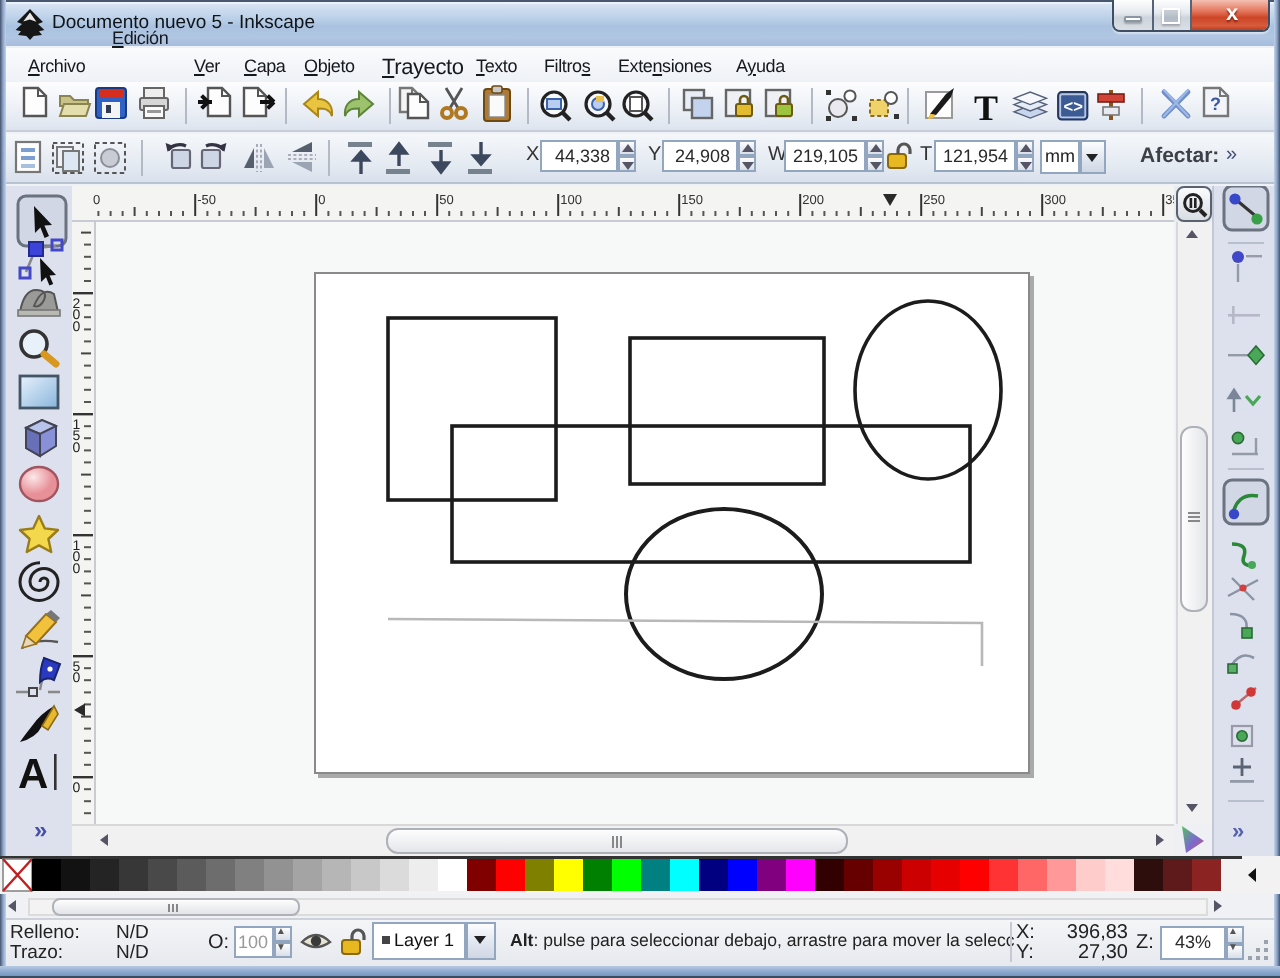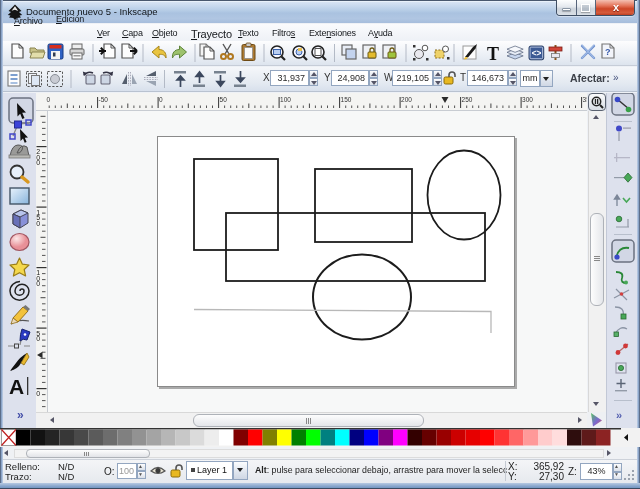--- a/index.html
+++ b/index.html
@@ -30,21 +30,21 @@
 <div class="ab" style="left:0;top:0;width:19px;height:16px;background:linear-gradient(#fdfefe,#e6eaef 40%,#cdd4dc 55%,#dce1e7)"></div>
 <div class="ab" style="left:19px;top:0;width:1px;height:16px;background:#56647a"></div>
 <div class="ab" style="left:20px;top:0;width:18px;height:16px;background:linear-gradient(#fdfefe,#e6eaef 40%,#cdd4dc 55%,#dce1e7)"></div>
 <div class="ab" style="left:38px;top:0;width:1px;height:16px;background:#56647a"></div>
 <div class="ab" style="left:39px;top:0;width:40px;height:16px;background:linear-gradient(#f4c0b2 0%,#e4765c 35%,#cc4526 55%,#d65c3c 80%,#b23014)"></div>
 <div class="ab" style="left:5px;top:8px;width:9px;height:3px;background:#fff;border:1px solid #8a96a4;border-radius:1px;box-shadow:0 1px 1px rgba(0,0,0,0.25)"></div>
 <div class="ab" style="left:24px;top:4px;width:9px;height:8px;border:1.5px solid #fff;background:rgba(130,142,158,0.35);box-shadow:0 1px 1px rgba(0,0,0,0.25)"></div>
 <div class="ab" style="left:52px;top:1px;width:14px;height:13px;color:#fff;font-size:11px;font-weight:bold;text-align:center;text-shadow:0 1px 1px #7c2312">x</div>
 </div>
 <div class="ab" style="left:3px;top:24px;width:634px;height:17px;background:linear-gradient(#fafbfd,#eef1f6)"></div>
-<div class="ab" style="left:14px;top:16px;font-size:9px;letter-spacing:-0.2px;color:#15181c"><u>A</u>rchivo</div>
+<div class="ab" style="left:14px;top:28px;font-size:9px;letter-spacing:-0.2px;color:#15181c"><u>A</u>rchivo</div>
 <div class="ab" style="left:56px;top:14px;font-size:9px;letter-spacing:-0.2px;color:#15181c"><u>E</u>dición</div>
 <div class="ab" style="left:97px;top:28px;font-size:9px;letter-spacing:-0.2px;color:#15181c"><u>V</u>er</div>
 <div class="ab" style="left:122px;top:28px;font-size:9px;letter-spacing:-0.2px;color:#15181c"><u>C</u>apa</div>
 <div class="ab" style="left:152px;top:28px;font-size:9px;letter-spacing:-0.2px;color:#15181c"><u>O</u>bjeto</div>
 <div class="ab" style="left:191px;top:28px;font-size:11px;letter-spacing:-0.2px;color:#15181c"><u>T</u>rayecto</div>
 <div class="ab" style="left:238px;top:28px;font-size:9px;letter-spacing:-0.2px;color:#15181c"><u>T</u>exto</div>
 <div class="ab" style="left:272px;top:28px;font-size:9px;letter-spacing:-0.2px;color:#15181c">Filtro<u>s</u></div>
 <div class="ab" style="left:309px;top:28px;font-size:9px;letter-spacing:-0.2px;color:#15181c">Exte<u>n</u>siones</div>
 <div class="ab" style="left:368px;top:28px;font-size:9px;letter-spacing:-0.2px;color:#15181c">A<u>y</u>uda</div>
 <div class="ab" style="left:3px;top:41px;width:634px;height:25px;background:linear-gradient(#fdfdfe,#e8edf4 70%,#dde4ee);border-bottom:1px solid #c6cdd8"></div>
@@ -236,39 +236,39 @@
     <g transform="translate(214,4)">
       <rect x="0" y="0" width="12" height="2.5" fill="#77828f"></rect>
       <path d="M6.5 4 v9 M6.5 15 l-3.5-4.5 h7 z" stroke="#3c485e" stroke-width="1.7" fill="#3c485e"></path>
     </g>
     <g transform="translate(234,4)">
       <rect x="0" y="13.5" width="12" height="2.5" fill="#77828f"></rect>
       <path d="M6.5 0 v10 M6.5 11 l-3.5-4 h7 z" stroke="#3c485e" stroke-width="1.7" fill="#3c485e"></path>
     </g>
   </svg>
 <div class="ab" style="left:263px;top:72px;font-size:10px;color:#333">X</div>
-<div class="fld" style="left:270px;top:70px;width:39px;height:16px;line-height:14px;padding-right:3px">31,937</div>
+<div class="fld" style="left:270px;top:70px;width:39px;height:16px;line-height:14px;padding-right:3px">44,338</div>
 <div class="spin" style="left:309px;top:70px;height:8px"></div>
 <div class="spin" style="left:309px;top:78px;height:8px"></div>
 <div class="ab tu" style="left:310.5px;top:72px"></div>
 <div class="ab td" style="left:310.5px;top:81px"></div>
 <div class="ab" style="left:324px;top:72px;font-size:10px;color:#333">Y</div>
 <div class="fld" style="left:331px;top:70px;width:38px;height:16px;line-height:14px;padding-right:3px">24,908</div>
 <div class="spin" style="left:369px;top:70px;height:8px"></div>
 <div class="spin" style="left:369px;top:78px;height:8px"></div>
 <div class="ab tu" style="left:370.5px;top:72px"></div>
 <div class="ab td" style="left:370.5px;top:81px"></div>
 <div class="ab" style="left:384px;top:72px;font-size:10px;color:#333">W</div>
 <div class="fld" style="left:392px;top:70px;width:41px;height:16px;line-height:14px;padding-right:3px">219,105</div>
 <div class="spin" style="left:433px;top:70px;height:8px"></div>
 <div class="spin" style="left:433px;top:78px;height:8px"></div>
 <div class="ab tu" style="left:434.5px;top:72px"></div>
 <div class="ab td" style="left:434.5px;top:81px"></div>
 <div class="ab" style="left:460px;top:72px;font-size:10px;color:#333">T</div>
-<div class="fld" style="left:467px;top:70px;width:41px;height:16px;line-height:14px;padding-right:3px">146,673</div>
+<div class="fld" style="left:467px;top:70px;width:41px;height:16px;line-height:14px;padding-right:3px">121,954</div>
 <div class="spin" style="left:508px;top:70px;height:8px"></div>
 <div class="spin" style="left:508px;top:78px;height:8px"></div>
 <div class="ab tu" style="left:509.5px;top:72px"></div>
 <div class="ab td" style="left:509.5px;top:81px"></div>
 <svg class="ab" style="left:443px;top:71px" width="13" height="14" viewBox="0 0 13 14">
 <rect x="1" y="6" width="9" height="7" rx="1.5" fill="#e8b820" stroke="#8a6a08" stroke-width="1"></rect>
 <path d="M6 6 V4 a3 3 0 0 1 6 0 v2" fill="none" stroke="#555" stroke-width="1.6"></path>
 </svg>
 <div class="fld" style="left:520px;top:70px;width:20px;height:17px;text-align:center;line-height:15px;color:#222">mm</div>
 <div class="ab" style="left:540px;top:70px;width:13px;height:17px;background:linear-gradient(#fcfdfe,#dfe5ee 60%,#cfd7e4);border:1px solid #93a6c0"></div>
@@ -694,21 +694,21 @@
 <rect x="1" y="7" width="9" height="7" rx="1.5" fill="#e8b820" stroke="#8a6a08" stroke-width="1"></rect>
 <path d="M6 7 V5 a3 3 0 0 1 6 0 v2" fill="none" stroke="#555" stroke-width="1.6"></path>
 </svg>
 <div class="fld" style="left:186px;top:461px;width:47px;height:19px;text-align:left;line-height:17px;padding-left:4px;font-size:9px;color:#111"><span style="display:inline-block;width:4px;height:4px;background:#444;margin:0 2px 1px 0"></span>Layer 1</div>
 <div class="ab" style="left:233px;top:461px;width:15px;height:19px;background:linear-gradient(#fcfdfe,#dfe5ee 60%,#cfd7e4);border:1px solid #93a6c0"></div>
 <div class="ab td" style="left:237px;top:468px;border-left-width:3.5px;border-right-width:3.5px;border-top-width:4.5px;border-top-color:#222"></div>
 <div class="ab" style="left:255px;top:465px;width:252px;overflow:hidden;white-space:nowrap;font-size:8.8px;color:#222"><b>Alt</b>: pulse para seleccionar debajo, arrastre para mover la selecci</div>
 <div class="ab" style="left:505px;top:461px;width:1px;height:20px;background:#c5cad2"></div>
 <div class="ab" style="left:508px;top:461px;font-size:10px;color:#222">X:</div>
 <div class="ab" style="left:508px;top:471px;font-size:10px;color:#222">Y:</div>
-<div class="ab" style="left:522px;top:461px;width:42px;text-align:right;font-size:10px;color:#222">365,92</div>
+<div class="ab" style="left:522px;top:461px;width:42px;text-align:right;font-size:10px;color:#222">396,83</div>
 <div class="ab" style="left:522px;top:471px;width:42px;text-align:right;font-size:10px;color:#222">27,30</div>
 <div class="ab" style="left:568px;top:466px;font-size:10px;color:#222">Z:</div>
 <div class="fld" style="left:580px;top:463px;width:33px;height:17px;text-align:center;line-height:15px">43%</div>
 <div class="spin" style="left:613px;top:463px;height:8.5px"></div>
 <div class="spin" style="left:613px;top:471.5px;height:8.5px"></div>
 <div class="ab" style="left:614px;top:462.5px;font-size:5px;color:#555">▲</div>
 <div class="ab" style="left:614px;top:471px;font-size:5px;color:#555">▼</div>
 <svg class="ab" style="left:624px;top:470px" width="12" height="12" viewBox="0 0 12 12">
 <g fill="#9aa2ae">
       <rect x="8" y="0" width="2" height="2"></rect>

